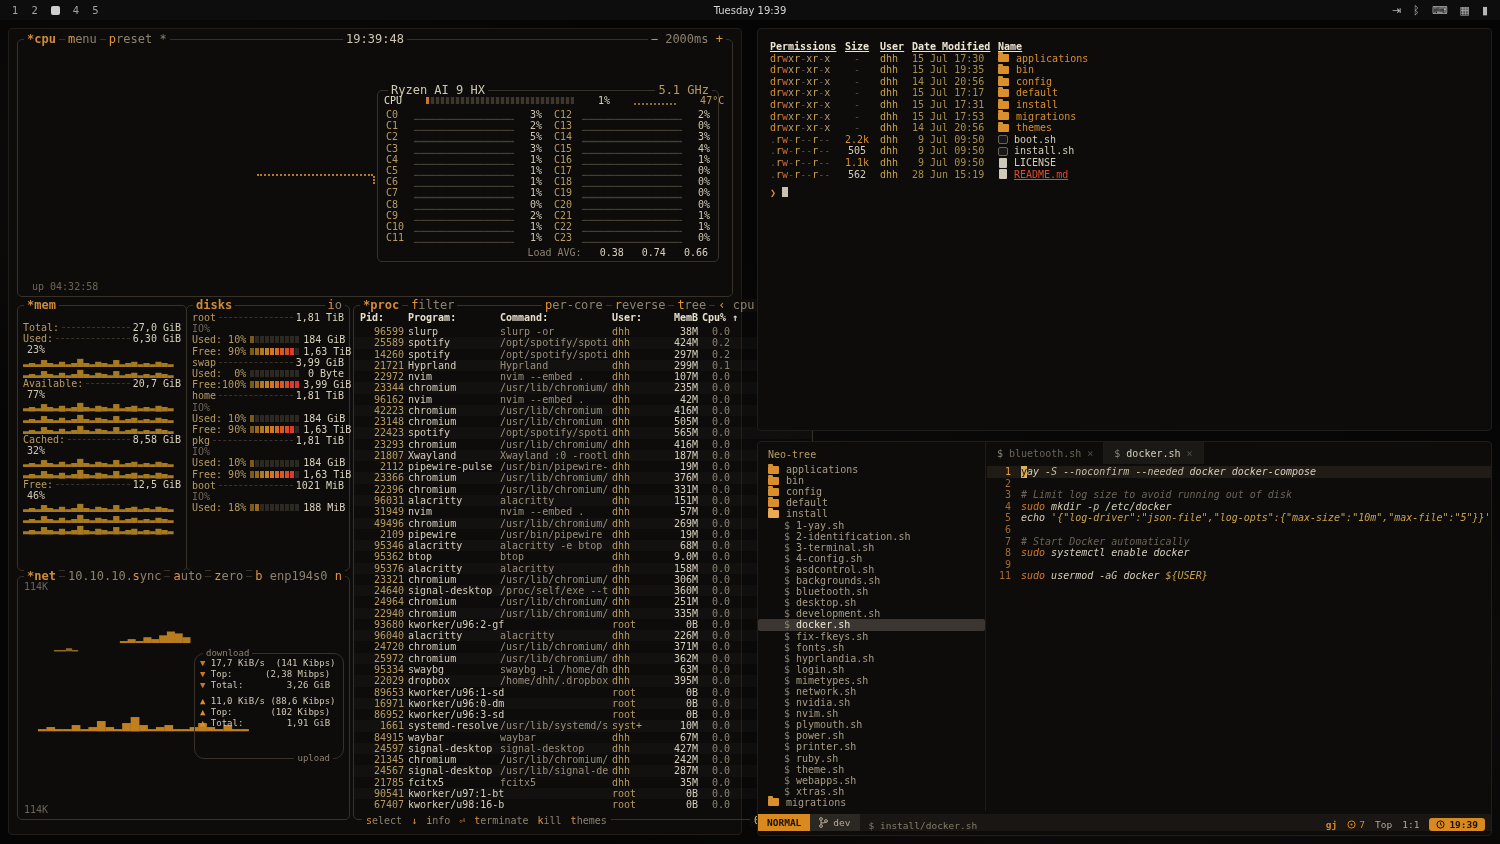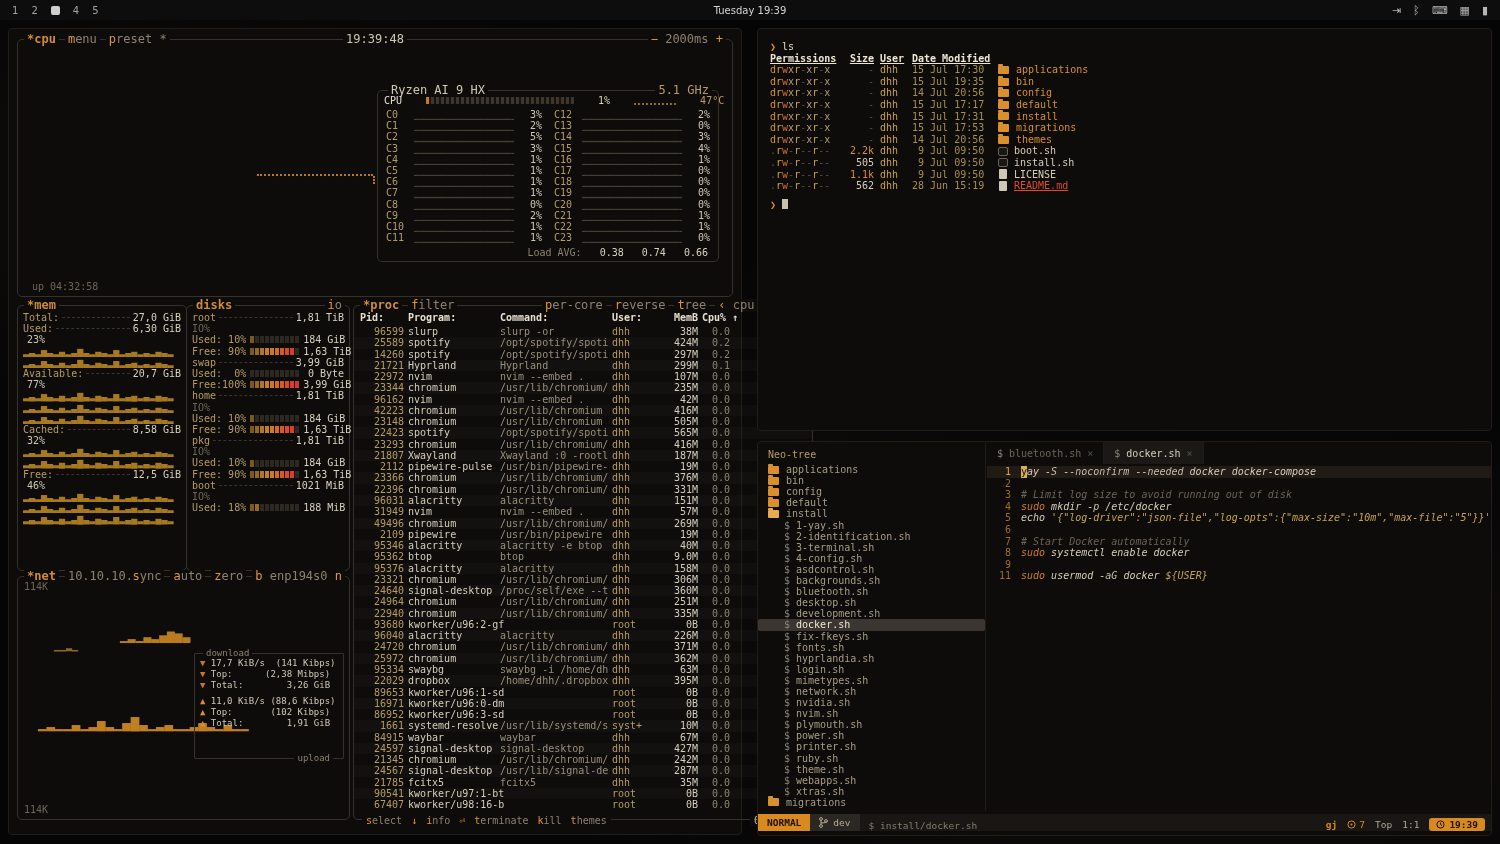--- a/index.html
+++ b/index.html
@@ -53,40 +53,40 @@
   .corerow{display:flex;height:11.2px}
   .ccell{flex:1;display:flex;align-items:baseline;padding:0 6px;overflow:hidden}
   .cname{width:28px;color:var(--tan);flex:0 0 auto}
   .cmeter{flex:1;color:#463f34;font-size:9px;overflow:hidden;white-space:nowrap}
   .cpct{width:28px;text-align:right;color:#cfc7b4;flex:0 0 auto}
   #loadline{position:absolute;right:10px;bottom:3px;white-space:pre}
   #cpugraph{position:absolute;left:239px;top:134px;width:116px;border-top:2px dotted #b87c1e}
   #cpugraph:after{content:"";position:absolute;right:-2px;top:0;height:8px;border-left:2px dotted #b87c1e}
   #uptime{position:absolute;left:14px;bottom:4px;color:var(--dim)}
 
-  #membox{left:8px;top:276px;width:170px;height:266px;padding:6px 5px 0 5px}
+  #membox{left:8px;top:276px;width:170px;height:266px;padding:16px 5px 0 5px}
   .kv{display:flex;align-items:baseline;white-space:pre;height:11.2px}
   .kv .k{color:var(--tan)}
   .kv .fill{flex:1;border-bottom:1px dashed #39332b;margin:0 3px;transform:translateY(-3px)}
   .kv .v{color:var(--wh)}
   .pctline{height:11.2px;color:#cfc7b4;padding-left:4px}
   .waveline{height:11.2px;color:var(--wave);overflow:hidden;white-space:nowrap;letter-spacing:0}
 
   #diskbox{left:177px;top:276px;width:164px;height:266px;padding:6px 5px 0 5px}
   .ioline{height:11.2px;color:var(--dim)}
   .drow{display:flex;align-items:center;height:11.2px;white-space:pre}
   .drow .k{color:var(--tan);flex:0 0 auto}
   .drow .v{margin-left:auto;color:var(--wh)}
   .meter{display:inline-flex;gap:1px;margin:0 4px;flex:0 0 auto}
   .blk{width:4px;height:7px;background:#2c2822;display:inline-block}
 
   #netbox{left:8px;top:547px;width:333px;height:244px}
   #netscale-t{position:absolute;left:6px;top:4px;color:var(--dim)}
   #netscale-b{position:absolute;left:6px;bottom:4px;color:var(--dim)}
-  #netinfo{position:absolute;left:176px;top:76px;width:150px;height:106px;border:1px solid var(--bd);border-radius:1px;padding:4px 5px;font-size:9px;line-height:11px}
+  #netinfo{position:absolute;left:176px;top:76px;width:150px;height:106px;border:1px solid var(--bd);border-radius:10px;padding:4px 5px;font-size:9px;line-height:11px}
   #netinfo .lab{position:absolute;background:var(--win);padding:0 3px;color:var(--dim2)}
   #downlab{top:-6px;left:8px}
   #uplab{bottom:-6px;right:10px}
   .nline{white-space:pre;color:#cfc7b4}
   .arrdn{color:#c87820}.arrup{color:#d89028}
   .netwave{position:absolute;color:#b87c1e;line-height:9px;white-space:pre}
 
   #procbox{left:344px;top:276px;width:460px;height:515px}
   .phead,.prow{display:grid;grid-template-columns:44px 88px 108px 40px 42px 28px;column-gap:4px;padding:0 6px;font-size:10px;line-height:11.26px;white-space:pre}
   .phead{color:#e6dfcc;font-weight:bold;margin-top:6px}
@@ -99,21 +99,21 @@
   #proccount{position:absolute;right:24px;bottom:-7px;background:var(--win);padding:0 4px;color:#cfc7b4}
   #procscroll{position:absolute;right:6px;bottom:4px;color:var(--hot)}
 
   
   #term{font-size:10px;line-height:11.6px;padding:12px 0 0 0}
   .tline{padding:0 12px;white-space:pre;height:11.6px}
   .prompt{color:var(--or);font-weight:bold}
   .cmdtxt{color:#e2dbc8}
   .lsgrid{display:grid;grid-template-columns:64px 34px 26px 80px 1fr;column-gap:6px;padding:0 12px;height:11.6px;white-space:pre}
   .lshead span{color:#ece5d2;font-weight:bold;text-decoration:underline}
-  .sz{text-align:right}
+  .sz{text-align:center}
   .pd{color:var(--or)} .pr{color:var(--amber)} .pw{color:#cf6a35} .px{color:#b5a078} .pp{color:#56504a}
   .u-usr{color:var(--amber)} .u-date{color:#a88f4d}
   .namecell{display:flex;align-items:center;gap:0}
   .n-dir{color:var(--or)} .n-file{color:#d5cdba} .n-readme{color:var(--red);text-decoration:underline}
   .sz-k{color:var(--or)} .sz-n{color:#d5cdba} .sz-d{color:#56504a}
   .ic-folder{width:11px;height:8px;background:var(--or);border-radius:1px;position:relative;display:inline-block;margin-right:7px;flex:0 0 auto}
   .ic-folder:before{content:"";position:absolute;top:-2px;left:0;width:5px;height:2px;background:var(--or);border-radius:1px 1px 0 0}
   .ic-folder.open{background:#e8ab52}.ic-folder.open:before{background:#e8ab52}
   .ic-term{width:10px;height:9px;background:#191715;border:1px solid #6a6458;border-radius:2px;display:inline-block;margin-right:6px;flex:0 0 auto}
   .ic-file{width:8px;height:10px;background:#cfc8b8;border-radius:1px;display:inline-block;margin:0 7px 0 1px;flex:0 0 auto}
@@ -459,21 +459,21 @@
         <div class="prow"><span class="p-pid c-r">22423</span><span class="p-prog">spotify</span><span class="p-cmd">/opt/spotify/spoti</span><span class="p-user">dhh</span><span class="p-mem c-r">565M</span><span class="p-cpu c-r">0.0</span></div>
         <div class="prow"><span class="p-pid c-r">23293</span><span class="p-prog">chromium</span><span class="p-cmd">/usr/lib/chromium/</span><span class="p-user">dhh</span><span class="p-mem c-r">416M</span><span class="p-cpu c-r">0.0</span></div>
         <div class="prow"><span class="p-pid c-r">21807</span><span class="p-prog">Xwayland</span><span class="p-cmd">Xwayland :0 -rootl</span><span class="p-user">dhh</span><span class="p-mem c-r">187M</span><span class="p-cpu c-r">0.0</span></div>
         <div class="prow"><span class="p-pid c-r">2112</span><span class="p-prog">pipewire-pulse</span><span class="p-cmd">/usr/bin/pipewire-</span><span class="p-user">dhh</span><span class="p-mem c-r">19M</span><span class="p-cpu c-r">0.0</span></div>
         <div class="prow"><span class="p-pid c-r">23366</span><span class="p-prog">chromium</span><span class="p-cmd">/usr/lib/chromium/</span><span class="p-user">dhh</span><span class="p-mem c-r">376M</span><span class="p-cpu c-r">0.0</span></div>
         <div class="prow"><span class="p-pid c-r">22396</span><span class="p-prog">chromium</span><span class="p-cmd">/usr/lib/chromium/</span><span class="p-user">dhh</span><span class="p-mem c-r">331M</span><span class="p-cpu c-r">0.0</span></div>
         <div class="prow"><span class="p-pid c-r">96031</span><span class="p-prog">alacritty</span><span class="p-cmd">alacritty</span><span class="p-user">dhh</span><span class="p-mem c-r">151M</span><span class="p-cpu c-r">0.0</span></div>
         <div class="prow"><span class="p-pid c-r">31949</span><span class="p-prog">nvim</span><span class="p-cmd">nvim --embed .</span><span class="p-user">dhh</span><span class="p-mem c-r">57M</span><span class="p-cpu c-r">0.0</span></div>
         <div class="prow"><span class="p-pid c-r">49496</span><span class="p-prog">chromium</span><span class="p-cmd">/usr/lib/chromium/</span><span class="p-user">dhh</span><span class="p-mem c-r">269M</span><span class="p-cpu c-r">0.0</span></div>
         <div class="prow"><span class="p-pid c-r">2109</span><span class="p-prog">pipewire</span><span class="p-cmd">/usr/bin/pipewire</span><span class="p-user">dhh</span><span class="p-mem c-r">19M</span><span class="p-cpu c-r">0.0</span></div>
-        <div class="prow"><span class="p-pid c-r">95346</span><span class="p-prog">alacritty</span><span class="p-cmd">alacritty -e btop</span><span class="p-user">dhh</span><span class="p-mem c-r">40M</span><span class="p-cpu c-r">0.0</span></div>
+        <div class="prow"><span class="p-pid c-r">95346</span><span class="p-prog">alacritty</span><span class="p-cmd">alacritty -e btop</span><span class="p-user">dhh</span><span class="p-mem c-r">68M</span><span class="p-cpu c-r">0.0</span></div>
         <div class="prow"><span class="p-pid c-r">95362</span><span class="p-prog">btop</span><span class="p-cmd">btop</span><span class="p-user">dhh</span><span class="p-mem c-r">9.0M</span><span class="p-cpu c-r">0.0</span></div>
         <div class="prow"><span class="p-pid c-r">95376</span><span class="p-prog">alacritty</span><span class="p-cmd">alacritty</span><span class="p-user">dhh</span><span class="p-mem c-r">158M</span><span class="p-cpu c-r">0.0</span></div>
         <div class="prow"><span class="p-pid c-r">23321</span><span class="p-prog">chromium</span><span class="p-cmd">/usr/lib/chromium/</span><span class="p-user">dhh</span><span class="p-mem c-r">306M</span><span class="p-cpu c-r">0.0</span></div>
         <div class="prow"><span class="p-pid c-r">24640</span><span class="p-prog">signal-desktop</span><span class="p-cmd">/proc/self/exe --t</span><span class="p-user">dhh</span><span class="p-mem c-r">360M</span><span class="p-cpu c-r">0.0</span></div>
         <div class="prow"><span class="p-pid c-r">24964</span><span class="p-prog">chromium</span><span class="p-cmd">/usr/lib/chromium/</span><span class="p-user">dhh</span><span class="p-mem c-r">251M</span><span class="p-cpu c-r">0.0</span></div>
         <div class="prow"><span class="p-pid c-r">22940</span><span class="p-prog">chromium</span><span class="p-cmd">/usr/lib/chromium/</span><span class="p-user">dhh</span><span class="p-mem c-r">335M</span><span class="p-cpu c-r">0.0</span></div>
         <div class="prow"><span class="p-pid c-r">93680</span><span class="p-prog">kworker/u96:2-gf</span><span class="p-cmd"></span><span class="p-user">root</span><span class="p-mem c-r">0B</span><span class="p-cpu c-r">0.0</span></div>
         <div class="prow"><span class="p-pid c-r">96040</span><span class="p-prog">alacritty</span><span class="p-cmd">alacritty</span><span class="p-user">dhh</span><span class="p-mem c-r">226M</span><span class="p-cpu c-r">0.0</span></div>
         <div class="prow"><span class="p-pid c-r">24720</span><span class="p-prog">chromium</span><span class="p-cmd">/usr/lib/chromium/</span><span class="p-user">dhh</span><span class="p-mem c-r">371M</span><span class="p-cpu c-r">0.0</span></div>
         <div class="prow"><span class="p-pid c-r">25972</span><span class="p-prog">chromium</span><span class="p-cmd">/usr/lib/chromium/</span><span class="p-user">dhh</span><span class="p-mem c-r">362M</span><span class="p-cpu c-r">0.0</span></div>
@@ -499,22 +499,21 @@
         <span class="hotbtn">terminate</span>
         <span class="hotbtn">kill</span>
         <span class="hotbtn">themes</span>
       </div>
     <span id="proccount">0/512</span>
     <span id="procscroll">↓</span>
   </div>
 </section>
 
 <section class="win" id="term">
-  <div class="tline"><span class="prompt">❯</span> <span class="cmdtxt">ls</span></div>
-  <div class="lsgrid lshead" id="lshead"><span><span>Permissions</span></span><span class="sz"><span>Size</span></span><span><span>User</span></span><span><span>Date Modified</span></span></div>
+  <div class="lsgrid lshead" id="lshead"><span><span>Permissions</span></span><span class="sz"><span>Size</span></span><span><span>User</span></span><span><span>Date Modified</span></span><span><span>Name</span></span></div>
   <div id="lsrows">
       <div class="lsgrid"><span><span class="pd">d</span><span class="pr">r</span><span class="pw">w</span><span class="px">x</span><span class="pr">r</span><span class="pp">-</span><span class="px">x</span><span class="pr">r</span><span class="pp">-</span><span class="px">x</span></span><span class="sz sz-d">-</span><span class="u-usr">dhh</span><span class="u-date">15 Jul 17:30</span><span class="namecell"><span class="ic-folder"></span><span class="n-dir">applications</span></span></div>
       <div class="lsgrid"><span><span class="pd">d</span><span class="pr">r</span><span class="pw">w</span><span class="px">x</span><span class="pr">r</span><span class="pp">-</span><span class="px">x</span><span class="pr">r</span><span class="pp">-</span><span class="px">x</span></span><span class="sz sz-d">-</span><span class="u-usr">dhh</span><span class="u-date">15 Jul 19:35</span><span class="namecell"><span class="ic-folder"></span><span class="n-dir">bin</span></span></div>
       <div class="lsgrid"><span><span class="pd">d</span><span class="pr">r</span><span class="pw">w</span><span class="px">x</span><span class="pr">r</span><span class="pp">-</span><span class="px">x</span><span class="pr">r</span><span class="pp">-</span><span class="px">x</span></span><span class="sz sz-d">-</span><span class="u-usr">dhh</span><span class="u-date">14 Jul 20:56</span><span class="namecell"><span class="ic-folder"></span><span class="n-dir">config</span></span></div>
       <div class="lsgrid"><span><span class="pd">d</span><span class="pr">r</span><span class="pw">w</span><span class="px">x</span><span class="pr">r</span><span class="pp">-</span><span class="px">x</span><span class="pr">r</span><span class="pp">-</span><span class="px">x</span></span><span class="sz sz-d">-</span><span class="u-usr">dhh</span><span class="u-date">15 Jul 17:17</span><span class="namecell"><span class="ic-folder"></span><span class="n-dir">default</span></span></div>
       <div class="lsgrid"><span><span class="pd">d</span><span class="pr">r</span><span class="pw">w</span><span class="px">x</span><span class="pr">r</span><span class="pp">-</span><span class="px">x</span><span class="pr">r</span><span class="pp">-</span><span class="px">x</span></span><span class="sz sz-d">-</span><span class="u-usr">dhh</span><span class="u-date">15 Jul 17:31</span><span class="namecell"><span class="ic-folder"></span><span class="n-dir">install</span></span></div>
       <div class="lsgrid"><span><span class="pd">d</span><span class="pr">r</span><span class="pw">w</span><span class="px">x</span><span class="pr">r</span><span class="pp">-</span><span class="px">x</span><span class="pr">r</span><span class="pp">-</span><span class="px">x</span></span><span class="sz sz-d">-</span><span class="u-usr">dhh</span><span class="u-date">15 Jul 17:53</span><span class="namecell"><span class="ic-folder"></span><span class="n-dir">migrations</span></span></div>
       <div class="lsgrid"><span><span class="pd">d</span><span class="pr">r</span><span class="pw">w</span><span class="px">x</span><span class="pr">r</span><span class="pp">-</span><span class="px">x</span><span class="pr">r</span><span class="pp">-</span><span class="px">x</span></span><span class="sz sz-d">-</span><span class="u-usr">dhh</span><span class="u-date">14 Jul 20:56</span><span class="namecell"><span class="ic-folder"></span><span class="n-dir">themes</span></span></div>
       <div class="lsgrid"><span><span class="pp">.</span><span class="pr">r</span><span class="pw">w</span><span class="pp">-</span><span class="pr">r</span><span class="pp">-</span><span class="pp">-</span><span class="pr">r</span><span class="pp">-</span><span class="pp">-</span></span><span class="sz sz-k">2.2k</span><span class="u-usr">dhh</span><span class="u-date"> 9 Jul 09:50</span><span class="namecell"><span class="ic-term"></span><span class="n-file">boot.sh</span></span></div>
       <div class="lsgrid"><span><span class="pp">.</span><span class="pr">r</span><span class="pw">w</span><span class="pp">-</span><span class="pr">r</span><span class="pp">-</span><span class="pp">-</span><span class="pr">r</span><span class="pp">-</span><span class="pp">-</span></span><span class="sz sz-n">505</span><span class="u-usr">dhh</span><span class="u-date"> 9 Jul 09:50</span><span class="namecell"><span class="ic-term"></span><span class="n-file">install.sh</span></span></div>

